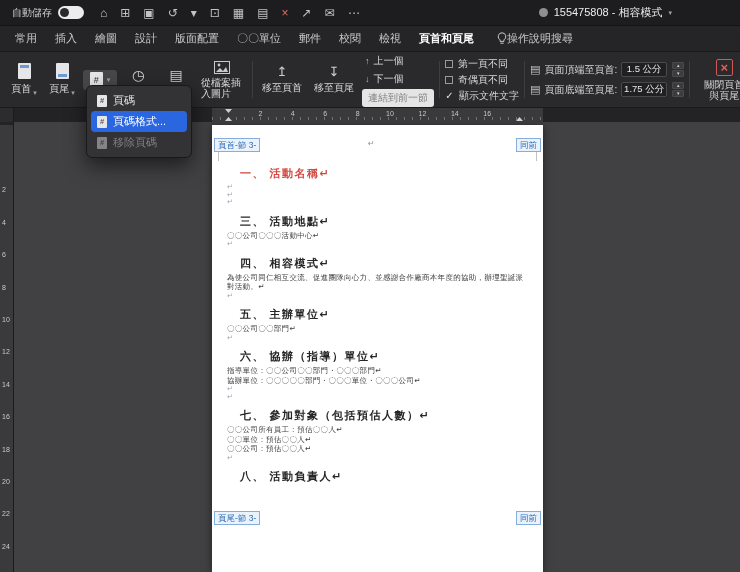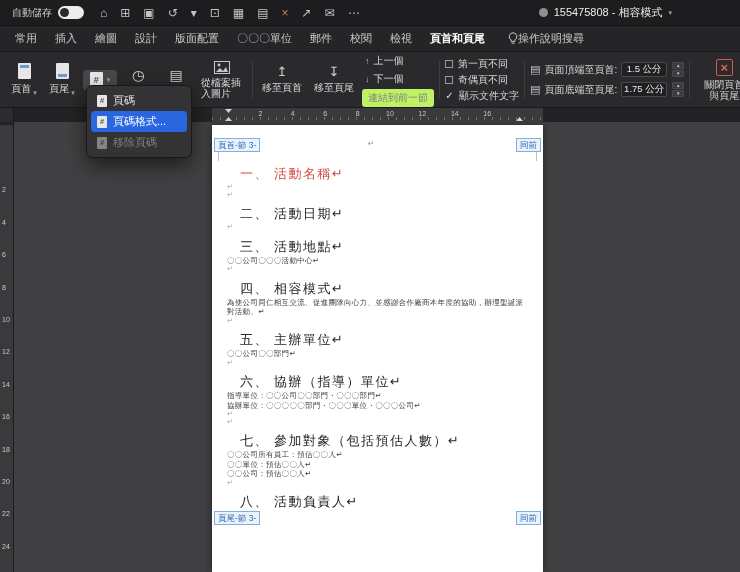--- a/index.html
+++ b/index.html
@@ -38,21 +38,21 @@
   .pg{width:13px;height:16px;background:#e6e6e8;border-radius:1px;position:relative;flex:none}
   .pg.hdr::before{content:"";position:absolute;left:2px;right:2px;top:2px;height:3px;background:#6d9bd1}
   .pg.ftr::before{content:"";position:absolute;left:2px;right:2px;bottom:2px;height:3px;background:#6d9bd1}
   .pg.num{display:flex;align-items:center;justify-content:center;color:#4a4a4c;font-size:9px;font-weight:bold}
   .gi{font-size:14px;color:#cfcfd1;line-height:1}
   .gi.arr{font-size:13px}
   .picl{font-size:10px;color:#d9d9db;text-align:left;width:42px;line-height:11px;white-space:normal}
   .col{display:flex;flex-direction:column;justify-content:center;gap:2px}
   .sb{display:flex;align-items:center;gap:4px;font-size:10px;color:#d9d9db;padding:1px 3px;white-space:nowrap}
   .sb .ai{font-size:9px;color:#bfbfc1}
-  .sb.dis{color:#808082;background:#bef264;border-radius:3px;padding:2px 6px}
+  .sb.dis{color:#808082;background:#e5e5e5;border-radius:3px;padding:2px 6px}
   .chk{display:flex;align-items:center;gap:5px;font-size:10px;color:#d9d9db;white-space:nowrap}
   .box{width:8px;height:8px;border:1px solid #99999b;box-sizing:border-box;flex:none}
   .ck{font-size:10px;color:#e0e0e2;width:9px;text-align:center;flex:none}
   .mrow{display:flex;align-items:center;gap:4px;font-size:10px;color:#d9d9db;white-space:nowrap}
   .micon{font-size:11px;color:#bfbfc1}
   .valbox{width:46px;height:15px;background:#202022;border:1px solid #4a4a4c;border-radius:2px;
     display:flex;align-items:center;justify-content:center;font-size:9.5px;color:#e6e6e8;box-sizing:border-box}
   .stepcol{display:flex;flex-direction:column;gap:1px;margin-left:1px}
   .step{width:12px;height:7px;background:#3c3c3e;border:1px solid #4a4a4c;box-sizing:border-box;
     font-size:5px;color:#cfcfd1;display:flex;align-items:center;justify-content:center;line-height:1;border-radius:1px}
@@ -88,21 +88,21 @@
   .page{position:absolute;left:212px;top:3px;width:331px;height:447px;background:#ffffff;box-shadow:0 1px 8px rgba(0,0,0,.5)}
   .htag{position:absolute;font-size:8.5px;line-height:12px;padding:0 3px;color:#2e6cb5;background:#eaf2fc;
     border:1px solid #86aedd;white-space:nowrap;z-index:5}
   .tag-hl{top:13px;left:2px}.tag-hr2{top:13px;right:2px}
   .tag-fl{top:386px;left:2px}.tag-fr{top:386px;right:2px}
   .hdr-mark{position:absolute;top:14px;left:156px;font-size:8px;color:#8a92a6}
   .crop{position:absolute;width:9px;height:9px}
   .crop.tl{left:6px;top:26px;border-left:1px solid #c2c2c2;border-top:1px solid #c2c2c2}
   .crop.tr{right:6px;top:26px;border-right:1px solid #c2c2c2;border-top:1px solid #c2c2c2}
   .content{position:absolute;left:15px;right:14px;top:33px;overflow:hidden;bottom:0}
-  .ln-h,.ln-hr{font-size:13px;line-height:13px;font-weight:normal;color:#262626;margin:9px 0 3px 13px;letter-spacing:1.5px}
+  .ln-h,.ln-hr{font-size:11px;line-height:13px;font-weight:bold;color:#262626;margin:9px 0 3px 13px;letter-spacing:1.5px}
   .ln-hr{color:#d24a41}
   .ln-b{font-size:7.5px;line-height:9.5px;color:#3e3e3e;letter-spacing:.3px}
   .ln-m{font-size:7px;line-height:7.5px;color:#9aa2b5}
 </style>
 </head>
 <body>
 
 <div class="titlebar">
   <span class="autosave">自動儲存</span>
   <span class="toggle"></span>
@@ -127,21 +127,21 @@
   </div>
 </div>
 
 <div class="tabsrow">
   <div style="display:flex;align-items:center">
       <span class="tab">常用</span>
       <span class="tab">插入</span>
       <span class="tab">繪圖</span>
       <span class="tab">設計</span>
       <span class="tab">版面配置</span>
-      <span class="tab">〇〇〇單位</span>
+      <span class="tab">〇〇單位</span>
       <span class="tab">郵件</span>
       <span class="tab">校閱</span>
       <span class="tab">檢視</span>
       <span class="tab active">頁首和頁尾</span>
     </div>
   <div class="tellme">
     <svg width="10" height="13" viewBox="0 0 10 13">
       <path d="M5 .8a3.8 3.8 0 0 0-1.9 7.1V9.4h3.8V7.9A3.8 3.8 0 0 0 5 .8z" fill="none" stroke="#c9c9cb" stroke-width="1"></path>
       <line x1="3.4" y1="11.2" x2="6.6" y2="11.2" stroke="#c9c9cb" stroke-width="1"></line>
     </svg>
@@ -299,21 +299,20 @@
   <div class="page">
     <span class="crop tl"></span>
     <span class="crop tr"></span>
     <span class="htag tag-hl">頁首-節 3-</span>
     <span class="htag tag-hr2">同前</span>
     <span class="hdr-mark">↵</span>
     <div class="content">
         <div class="ln-hr">一、 活動名稱↵</div>
         <div class="ln-m">↵</div>
         <div class="ln-m">↵</div>
-        <div class="ln-h">二、 活動日期↵</div>
         <div class="ln-m">↵</div>
         <div class="ln-h">三、 活動地點↵</div>
         <div class="ln-b">〇〇公司〇〇〇活動中心↵</div>
         <div class="ln-m">↵</div>
         <div class="ln-h">四、 相容模式↵</div>
         <div class="ln-b">為使公司同仁相互交流、促進團隊向心力、並感謝合作廠商本年度的協助，辦理聖誕派對活動。↵</div>
         <div class="ln-m">↵</div>
         <div class="ln-h">五、 主辦單位↵</div>
         <div class="ln-b">〇〇公司〇〇部門↵</div>
         <div class="ln-m">↵</div>

